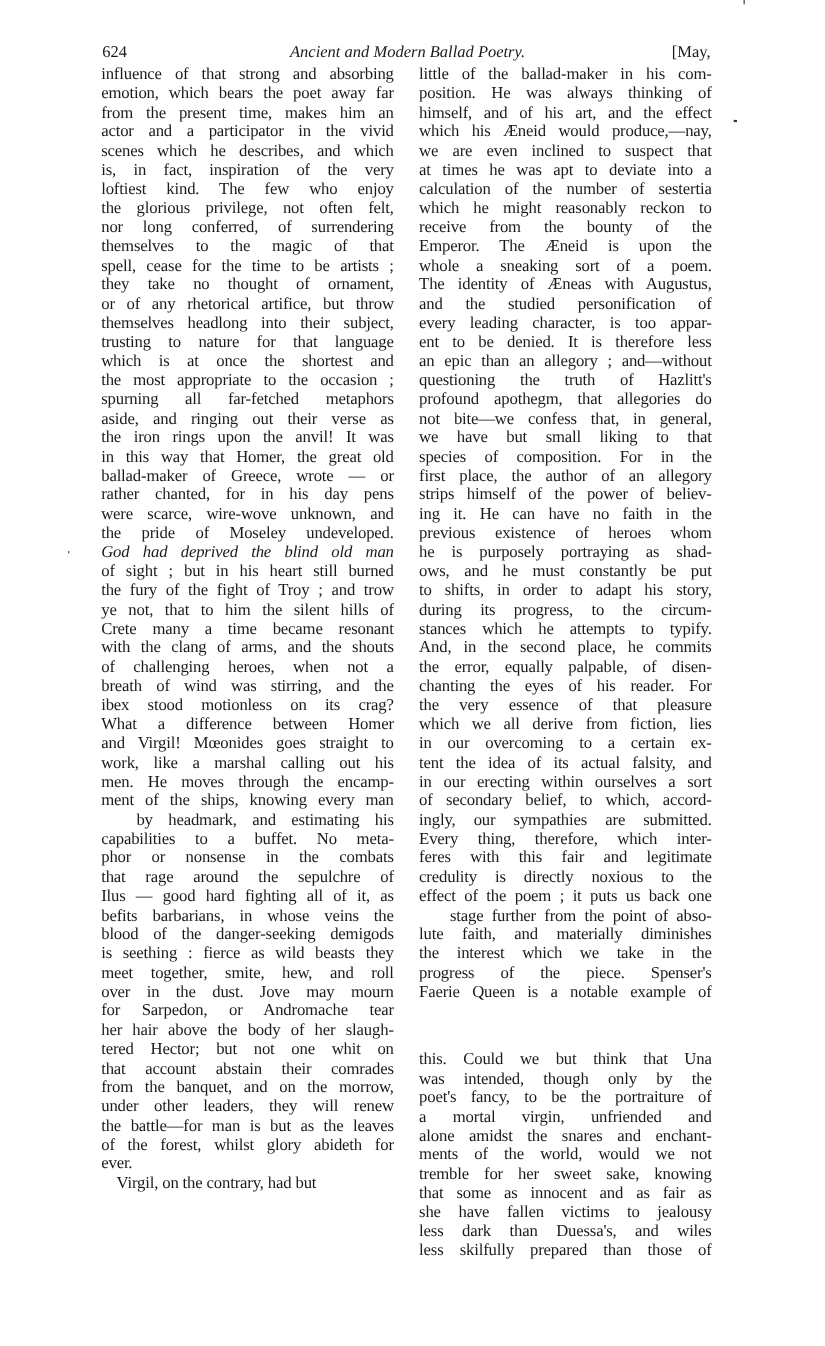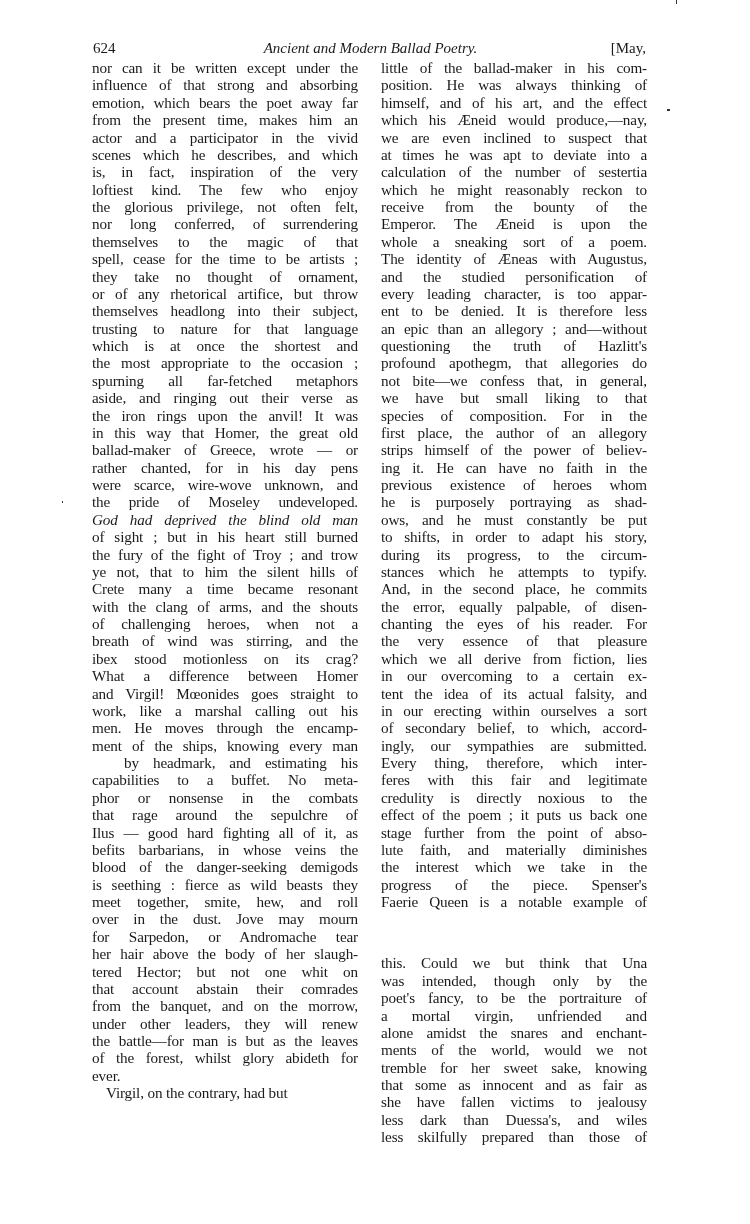--- a/index.html
+++ b/index.html
@@ -22,21 +22,20 @@
 </head>
 <body>
 
 <div class="running-head">
   <span class="page-number">624</span>
   <span class="running-title">Ancient and Modern Ballad Poetry.</span>
   <span class="month">[May,</span>
 </div>
 
 <div class="column col-left" id="col-left">
-    <span class="line" style="height: 17.3833px; line-height: 17.3833px;">nor can it be written except under the</span>
     <span class="line" style="height: 17.3833px; line-height: 17.3833px;">influence of that strong and absorbing</span>
     <span class="line" style="height: 17.3833px; line-height: 17.3833px;">emotion, which bears the poet away far</span>
     <span class="line" style="height: 17.3833px; line-height: 17.3833px;">from the present time, makes him an</span>
     <span class="line" style="height: 17.3833px; line-height: 17.3833px;">actor and a participator in the vivid</span>
     <span class="line" style="height: 17.3833px; line-height: 17.3833px;">scenes which he describes, and which</span>
     <span class="line" style="height: 17.3833px; line-height: 17.3833px;">is, in fact, inspiration of the very</span>
     <span class="line" style="height: 17.3833px; line-height: 17.3833px;">loftiest kind. The few who enjoy</span>
     <span class="line" style="height: 17.3833px; line-height: 17.3833px;">the glorious privilege, not often felt,</span>
     <span class="line" style="height: 17.3833px; line-height: 17.3833px;">nor long conferred, of surrendering</span>
     <span class="line" style="height: 17.3833px; line-height: 17.3833px;">themselves to the magic of that</span>
@@ -128,21 +127,21 @@
     <span class="line" style="height: 17.3833px; line-height: 17.3833px;">which we all derive from fiction, lies</span>
     <span class="line" style="height: 17.3833px; line-height: 17.3833px;">in our overcoming to a certain ex-</span>
     <span class="line" style="height: 17.3833px; line-height: 17.3833px;">tent the idea of its actual falsity, and</span>
     <span class="line" style="height: 17.3833px; line-height: 17.3833px;">in our erecting within ourselves a sort</span>
     <span class="line" style="height: 17.3833px; line-height: 17.3833px;">of secondary belief, to which, accord-</span>
     <span class="line" style="height: 17.3833px; line-height: 17.3833px;">ingly, our sympathies are submitted.</span>
     <span class="line" style="height: 17.3833px; line-height: 17.3833px;">Every thing, therefore, which inter-</span>
     <span class="line" style="height: 17.3833px; line-height: 17.3833px;">feres with this fair and legitimate</span>
     <span class="line" style="height: 17.3833px; line-height: 17.3833px;">credulity is directly noxious to the</span>
     <span class="line" style="height: 17.3833px; line-height: 17.3833px;">effect of the poem ; it puts us back one</span>
-    <span class="line" style="height: 17.3833px; line-height: 17.3833px;">stage further from the point of abso-</span>
+    <span class="line" style="height: 17.3833px; line-height: 17.3833px; margin-left: 28px;">stage further from the point of abso-</span>
     <span class="line" style="height: 17.3833px; line-height: 17.3833px;">lute faith, and materially diminishes</span>
     <span class="line" style="height: 17.3833px; line-height: 17.3833px;">the interest which we take in the</span>
     <span class="line" style="height: 17.3833px; line-height: 17.3833px;">progress of the piece. Spenser's</span>
     <span class="line" style="height: 17.3833px; line-height: 17.3833px;">Faerie Queen is a notable example of</span>
     <span class="line" style="height: 17.3833px; line-height: 17.3833px; margin-top: 44px;">this. Could we but think that Una</span>
     <span class="line" style="height: 17.3833px; line-height: 17.3833px;">was intended, though only by the</span>
     <span class="line" style="height: 17.3833px; line-height: 17.3833px;">poet's fancy, to be the portraiture of</span>
     <span class="line" style="height: 17.3833px; line-height: 17.3833px;">a mortal virgin, unfriended and</span>
     <span class="line" style="height: 17.3833px; line-height: 17.3833px;">alone amidst the snares and enchant-</span>
     <span class="line" style="height: 17.3833px; line-height: 17.3833px;">ments of the world, would we not</span>

